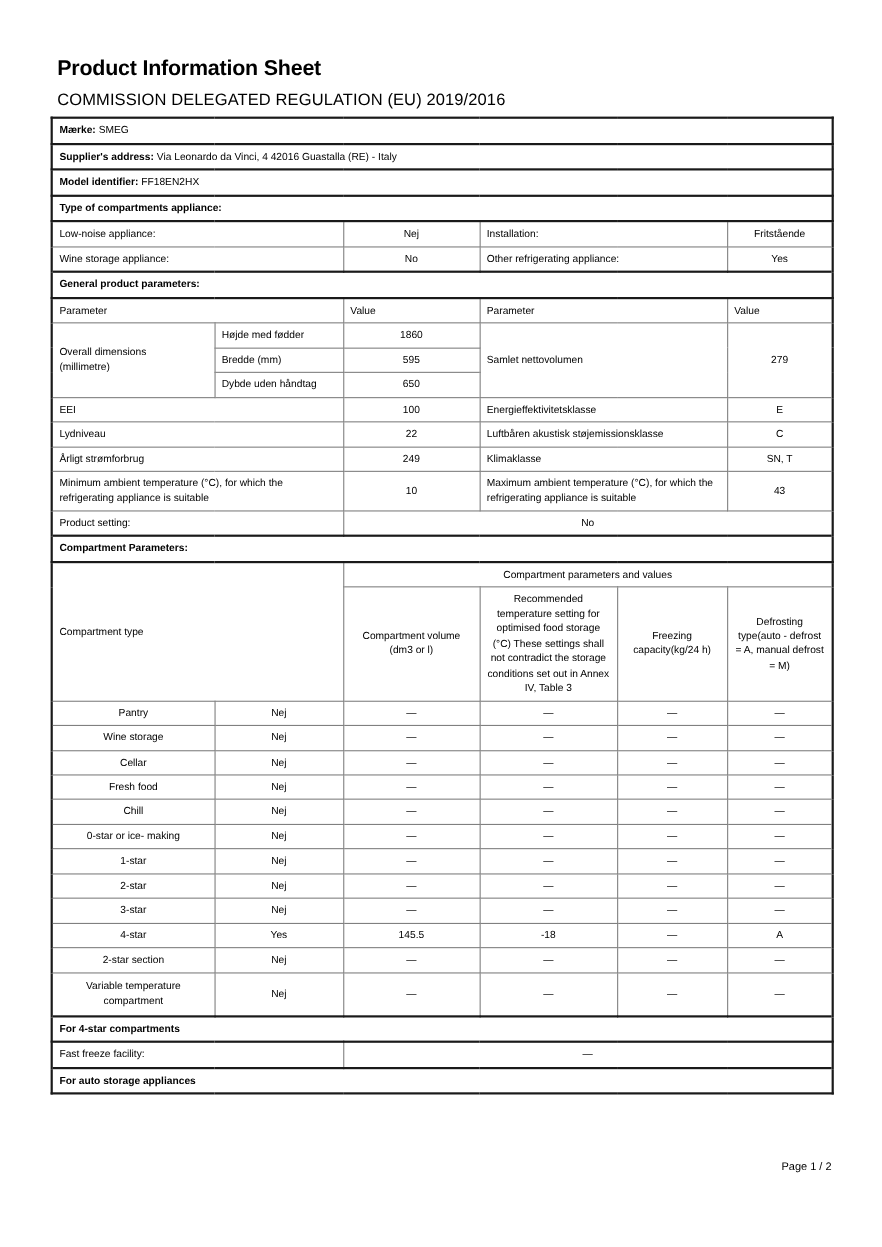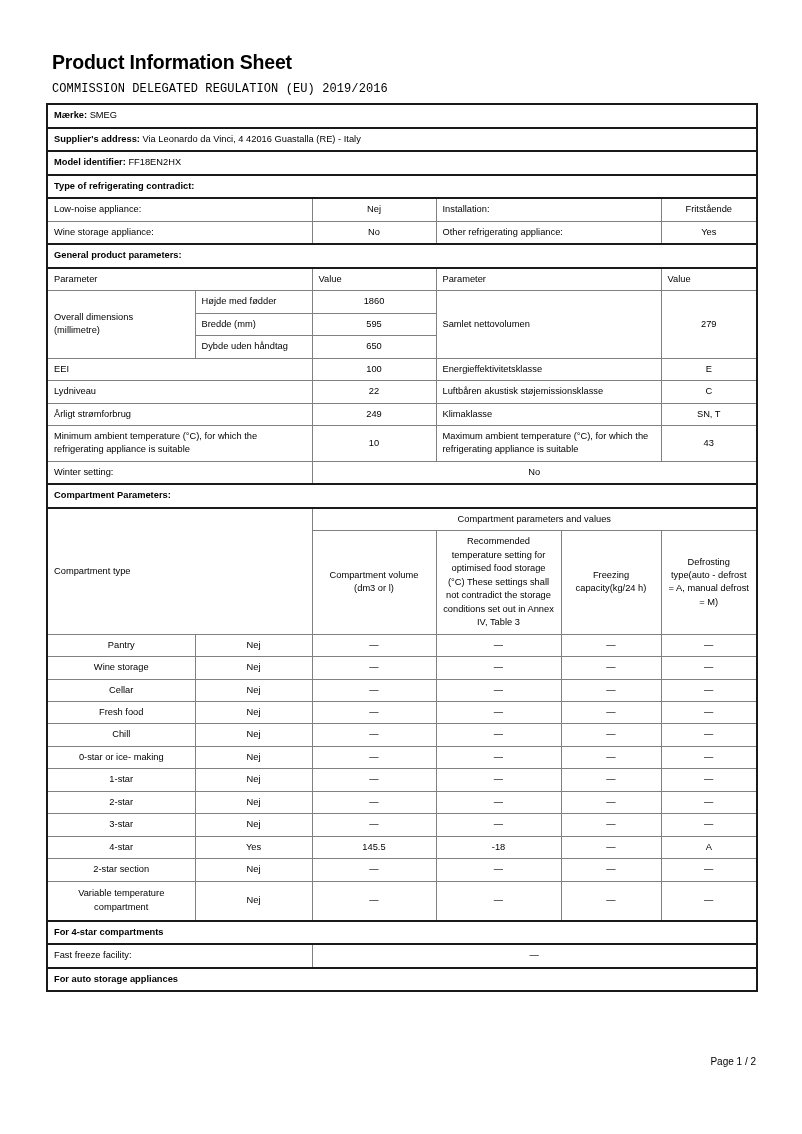--- a/index.html
+++ b/index.html
@@ -22,24 +22,23 @@
     width: 740px;
   }
   .doc-title {
     font-size: 19.5px;
     font-weight: bold;
     letter-spacing: -0.2px;
     padding: 6px 6px 9px 6px;
     line-height: 1.15;
   }
   .regulation {
-    font-size: 12px;
+    font-size: 15px;
     padding: 0 6px 7px 6px;
     letter-spacing: 0.1px;
-    font-family: Liberation Mono, monospace;
   }
   table.t {
     border-collapse: collapse;
     width: 710px;
     table-layout: fixed;
   }
   table.t td {
     border: 1px solid #808080;
     font-size: 9.3px;
     padding: 4px 6px;
@@ -98,21 +97,21 @@
       </tr>
 
       <tr>
         <td colspan="6" class="l thickb outer-l outer-r">
           <span class="b">Model identifier:</span>
           <span>FF18EN2HX</span>
         </td>
       </tr>
 
       <tr>
-        <td colspan="6" class="l b thickb outer-l outer-r">Type of refrigerating contradict:</td>
+        <td colspan="6" class="l b thickb outer-l outer-r">Type of compartments appliance:</td>
       </tr>
 
       <tr>
         <td colspan="2" class="l outer-l">Low-noise appliance:</td>
         <td class="c">Nej</td>
         <td colspan="2" class="l">Installation:</td>
         <td class="c outer-r">Fritstående</td>
       </tr>
 
       <tr>
@@ -174,21 +173,21 @@
       </tr>
 
       <tr>
         <td colspan="2" class="l outer-l">Minimum ambient temperature (°C), for which the refrigerating appliance is suitable</td>
         <td class="c">10</td>
         <td colspan="2" class="l">Maximum ambient temperature (°C), for which the refrigerating appliance is suitable</td>
         <td class="c outer-r">43</td>
       </tr>
 
       <tr>
-        <td colspan="2" class="l outer-l">Winter setting:</td>
+        <td colspan="2" class="l outer-l">Product setting:</td>
         <td colspan="4" class="c outer-r">No</td>
       </tr>
 
       <tr>
         <td colspan="6" class="l b thickt thickb outer-l outer-r">Compartment Parameters:</td>
       </tr>
 
       <tr>
         <td rowspan="2" colspan="2" class="l outer-l">Compartment type</td>
         <td colspan="4" class="c outer-r">Compartment parameters and values</td>

